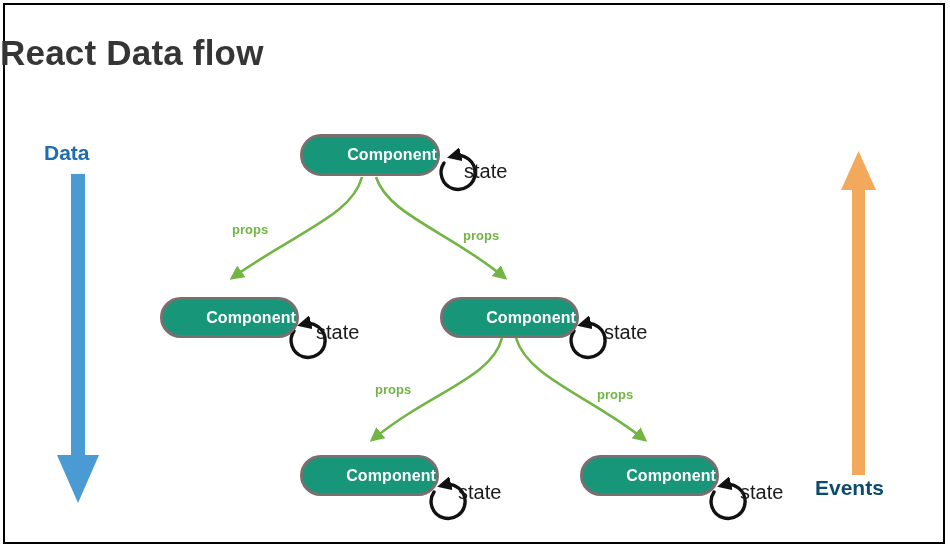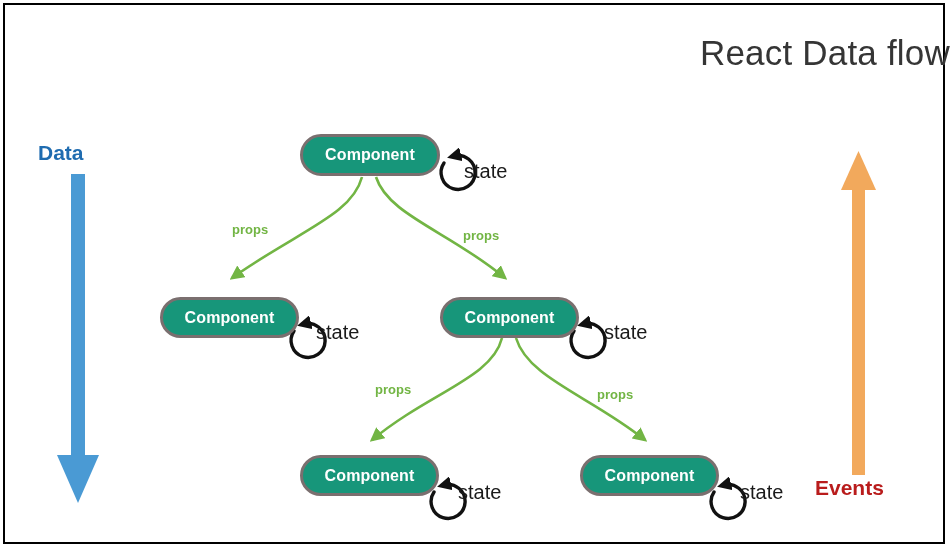--- a/index.html
+++ b/index.html
@@ -30,38 +30,38 @@
     left: 0;
     top: 0;
     width: 950px;
     height: 549px;
   }
   .title {
     position: absolute;
     left: 0;
     top: 33px;
     width: 950px;
-    text-align: right;
+    text-align: left;
     font-size: 35px;
-    font-weight: normal;
+    font-weight: bold;
     color: #353535;
     letter-spacing: 0.2px;
   }
   .node {
     position: absolute;
     box-sizing: border-box;
     background: #17967a;
     border: 3px solid #7a6f6f;
     border-radius: 22px;
     color: #ffffff;
     font-size: 16px;
     font-weight: bold;
     display: flex;
     align-items: center;
-    justify-content: center;
+    justify-content: flex-end;
     letter-spacing: 0.1px;
   }
   .state-label {
     position: absolute;
     font-size: 20px;
     color: #1a1a1a;
     font-weight: normal;
     white-space: nowrap;
   }
   .props-label {
@@ -71,21 +71,21 @@
     color: #72b544;
     white-space: nowrap;
   }
   .side-label {
     position: absolute;
     font-size: 21px;
     font-weight: bold;
     white-space: nowrap;
   }
   #data-label { color: #1f6cb0; }
-  #events-label { color: #b91c1c; }
+  #events-label { color: #0c4a6e; }
 </style>
 </head>
 <body>
 
 <div id="canvas">
 
   <div id="frame-border"></div>
 
   <div class="title">React Data flow</div>
 
@@ -160,16 +160,16 @@
   <div class="state-label" style="left:316px; top:321px;">state</div>
   <div class="state-label" style="left:604px; top:321px;">state</div>
   <div class="state-label" style="left:458px; top:481px;">state</div>
   <div class="state-label" style="left:740px; top:481px;">state</div>
 
   <div class="props-label" style="left:232px; top:222px;">props</div>
   <div class="props-label" style="left:463px; top:228px;">props</div>
   <div class="props-label" style="left:375px; top:382px;">props</div>
   <div class="props-label" style="left:597px; top:387px;">props</div>
 
-  <div class="side-label" id="data-label" style="left:38px; top:141px;">Data</div>
+  <div class="side-label" id="data-label" style="left:44px; top:141px;">Data</div>
   <div class="side-label" id="events-label" style="left:815px; top:476px;">Events</div>
 
 </div>
 
 </body></html>

